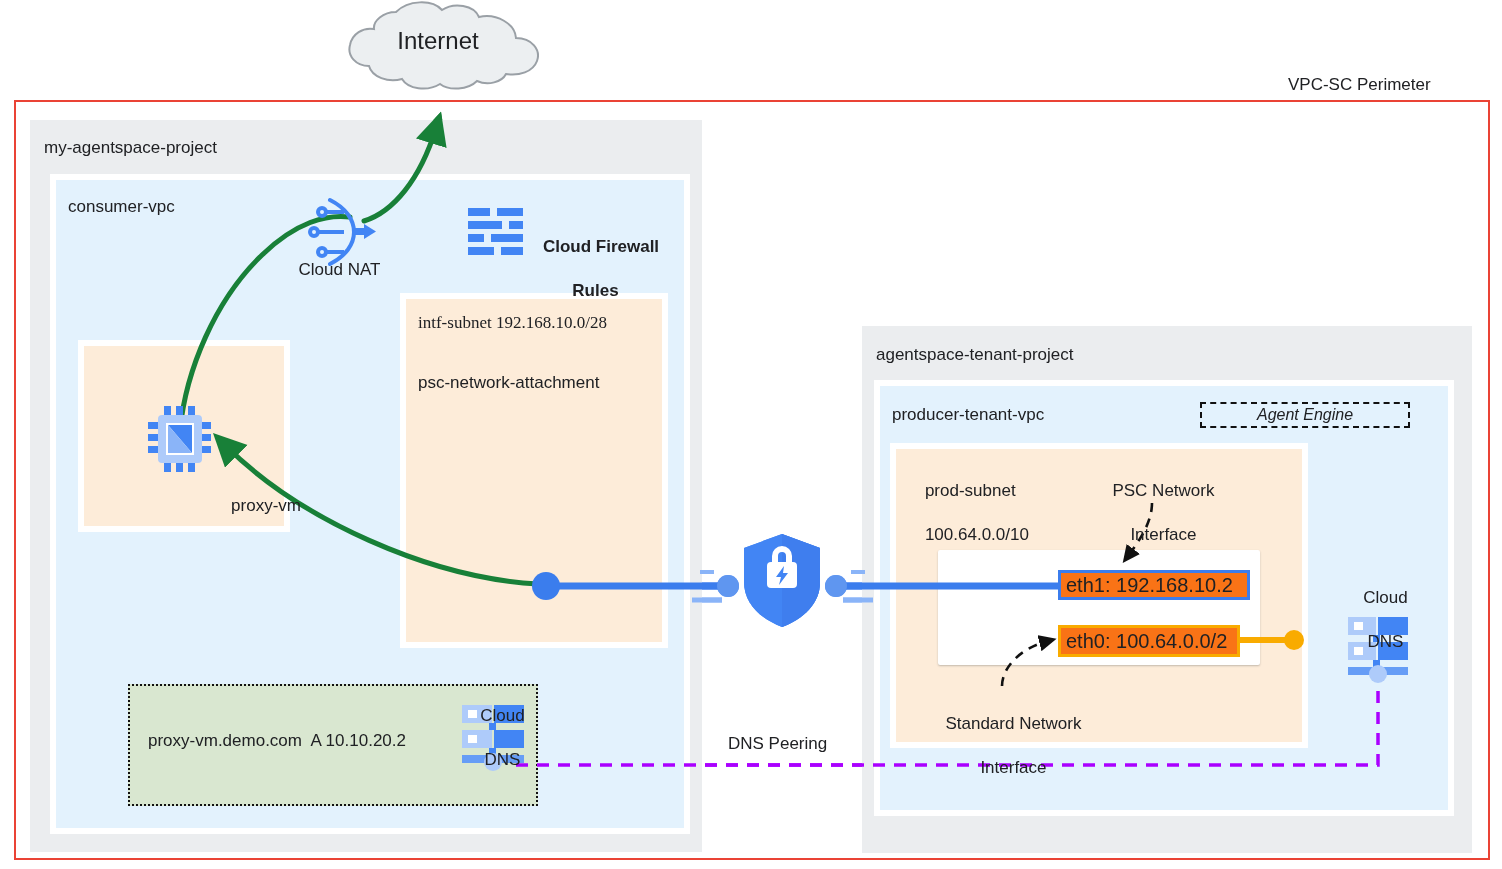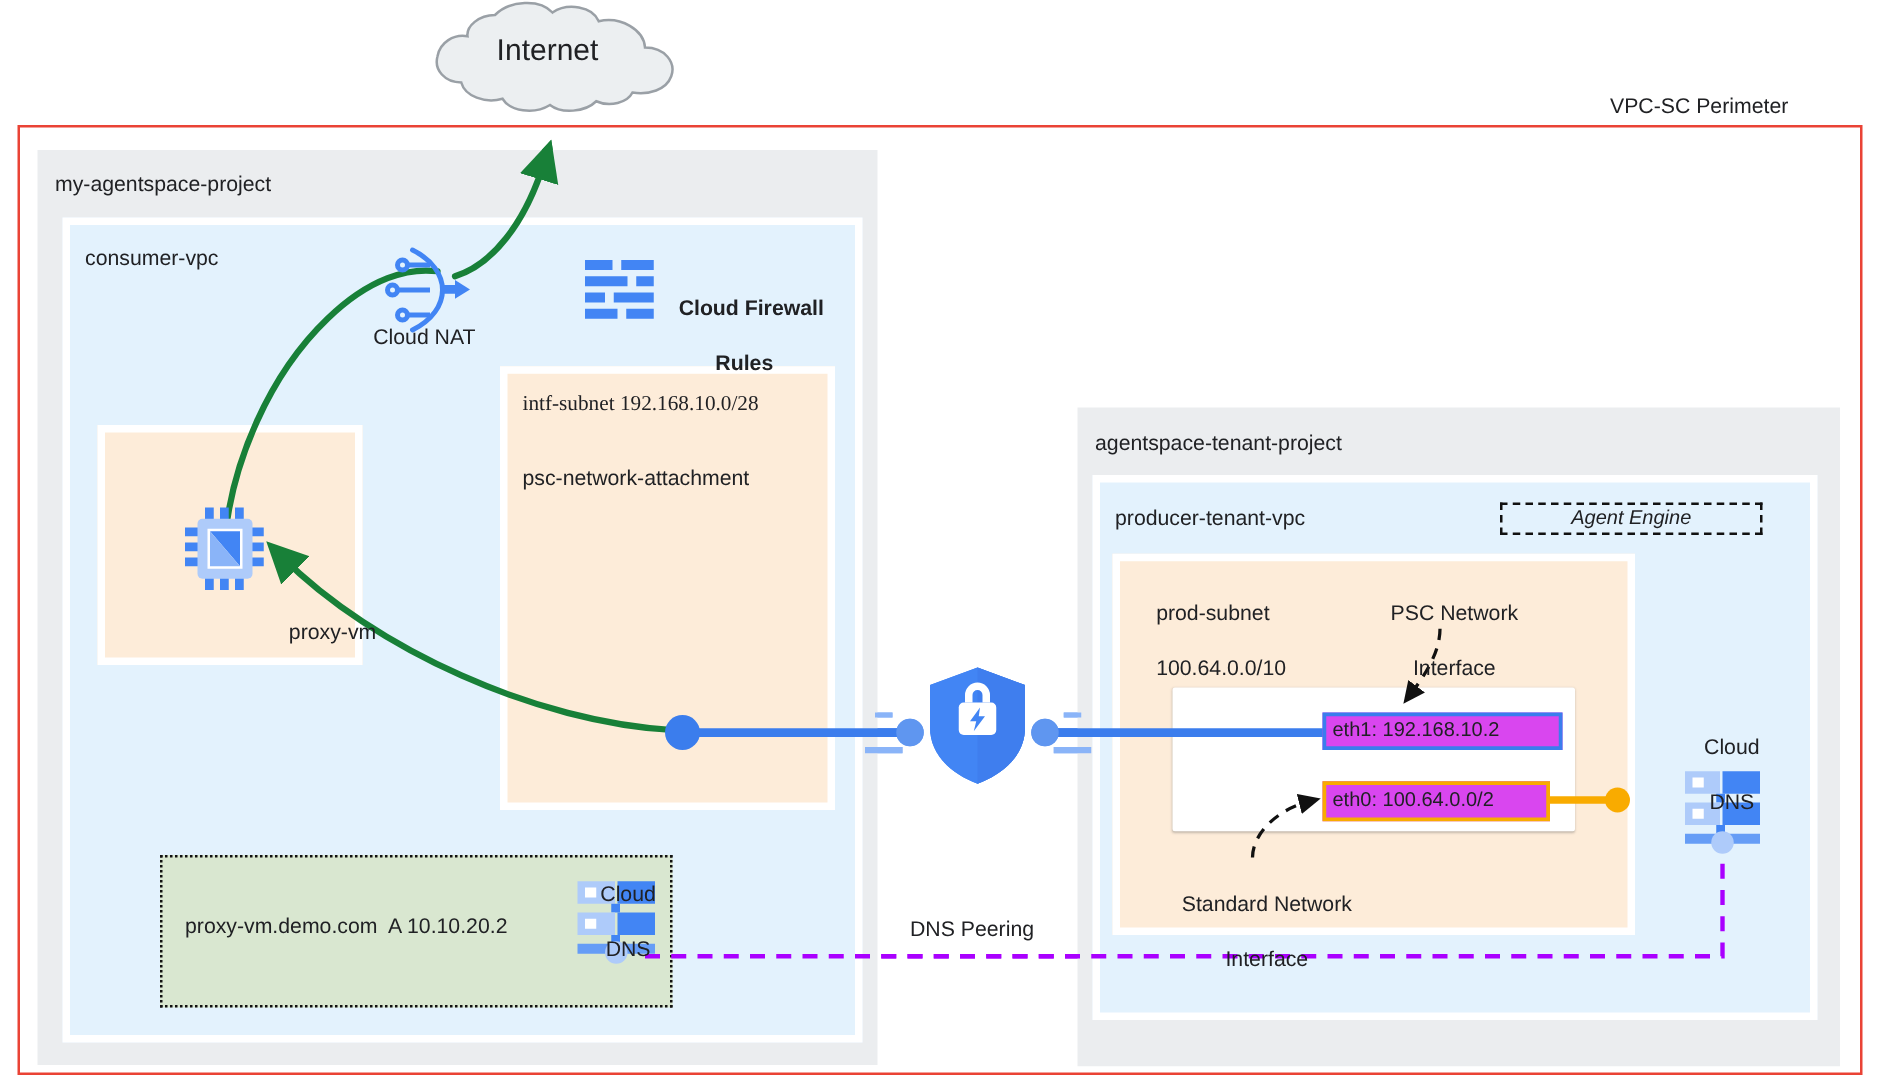--- a/index.html
+++ b/index.html
@@ -80,25 +80,25 @@
 
   #vm-white-box{
     left:938px; top:550px; width:322px; height:115px;
     background:#ffffff;
     border-radius:2px;
     box-shadow:0 1px 2px rgba(60,64,67,0.3);
   }
 
   .nic-box{
     box-sizing:border-box;
-    background:#d946ef;
+    background:#f97316;
     display:flex;
     align-items:center;
     padding-left:5px;
-    font-size:16px;
+    font-size:20px;
     line-height:18px;
     white-space:nowrap;
   }
   #nic-eth1{ left:1058px; top:570px; width:192px; height:30px; border:3px solid #3b7ded; }
   #nic-eth0{ left:1058px; top:625px; width:182px; height:32px; border:3px solid #f9ab00; }
 
   
   #internet-label{ left:362px; top:30px; width:152px; text-align:center; font-size:24px;}
   #lbl-proj-left{ left:44px; top:137px; }
   #lbl-vpc-left{ left:68px; top:196px; }

